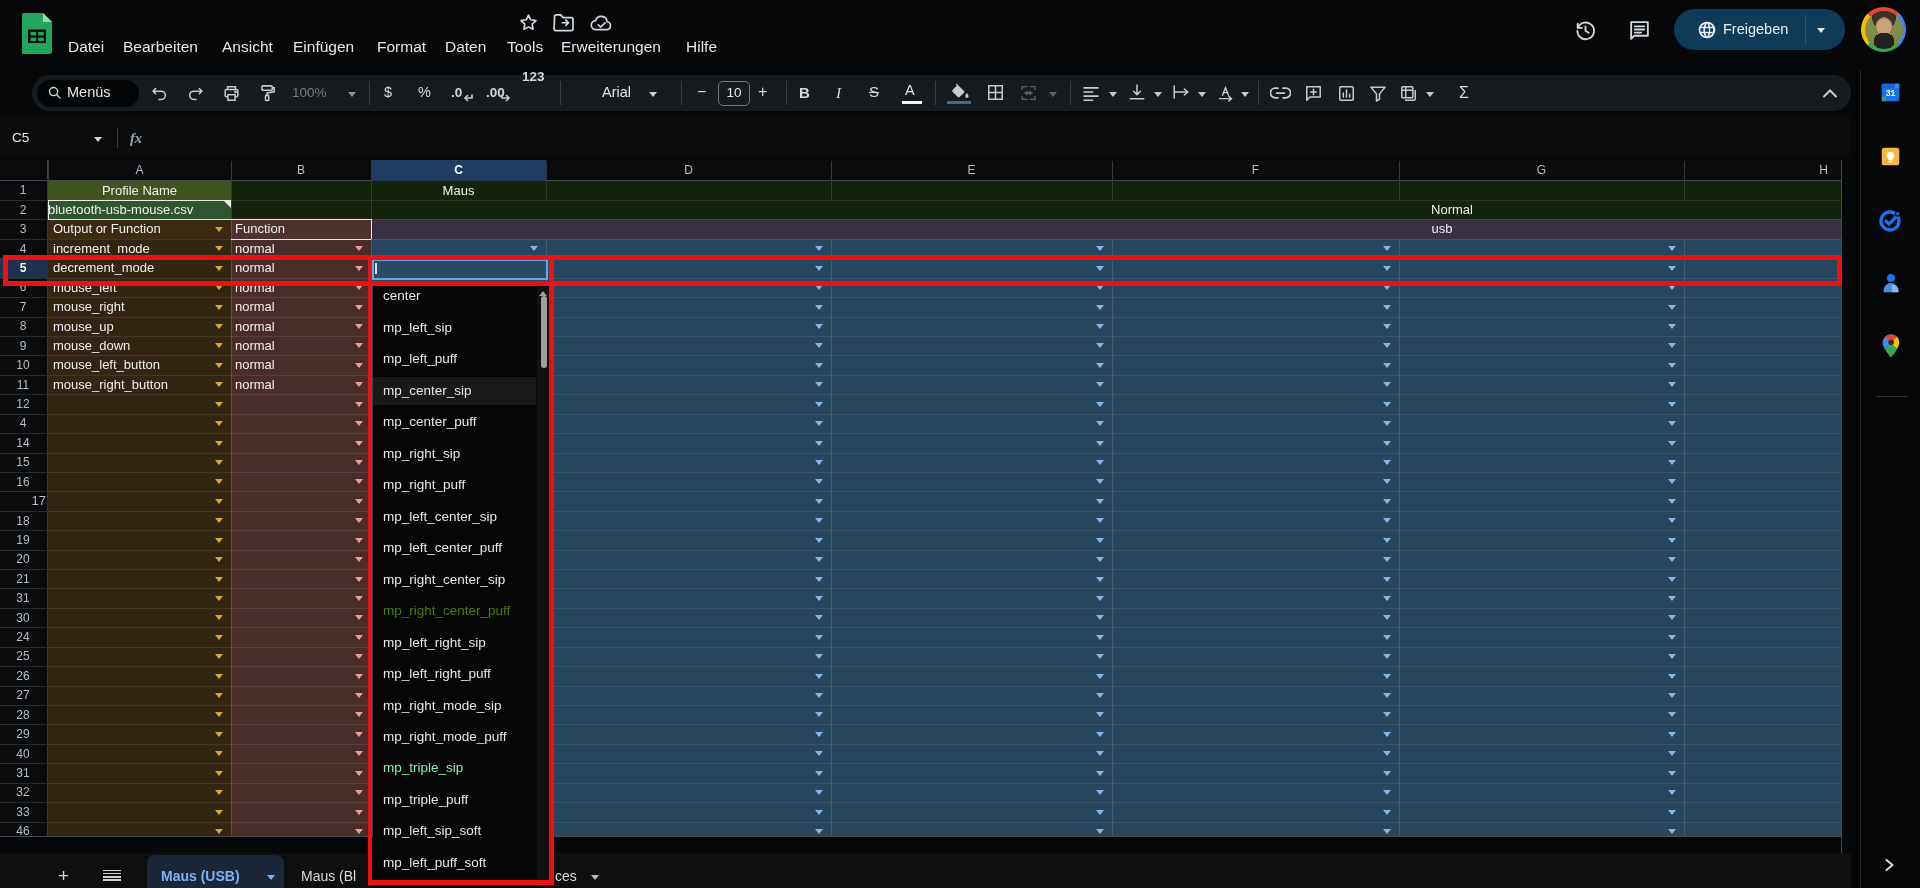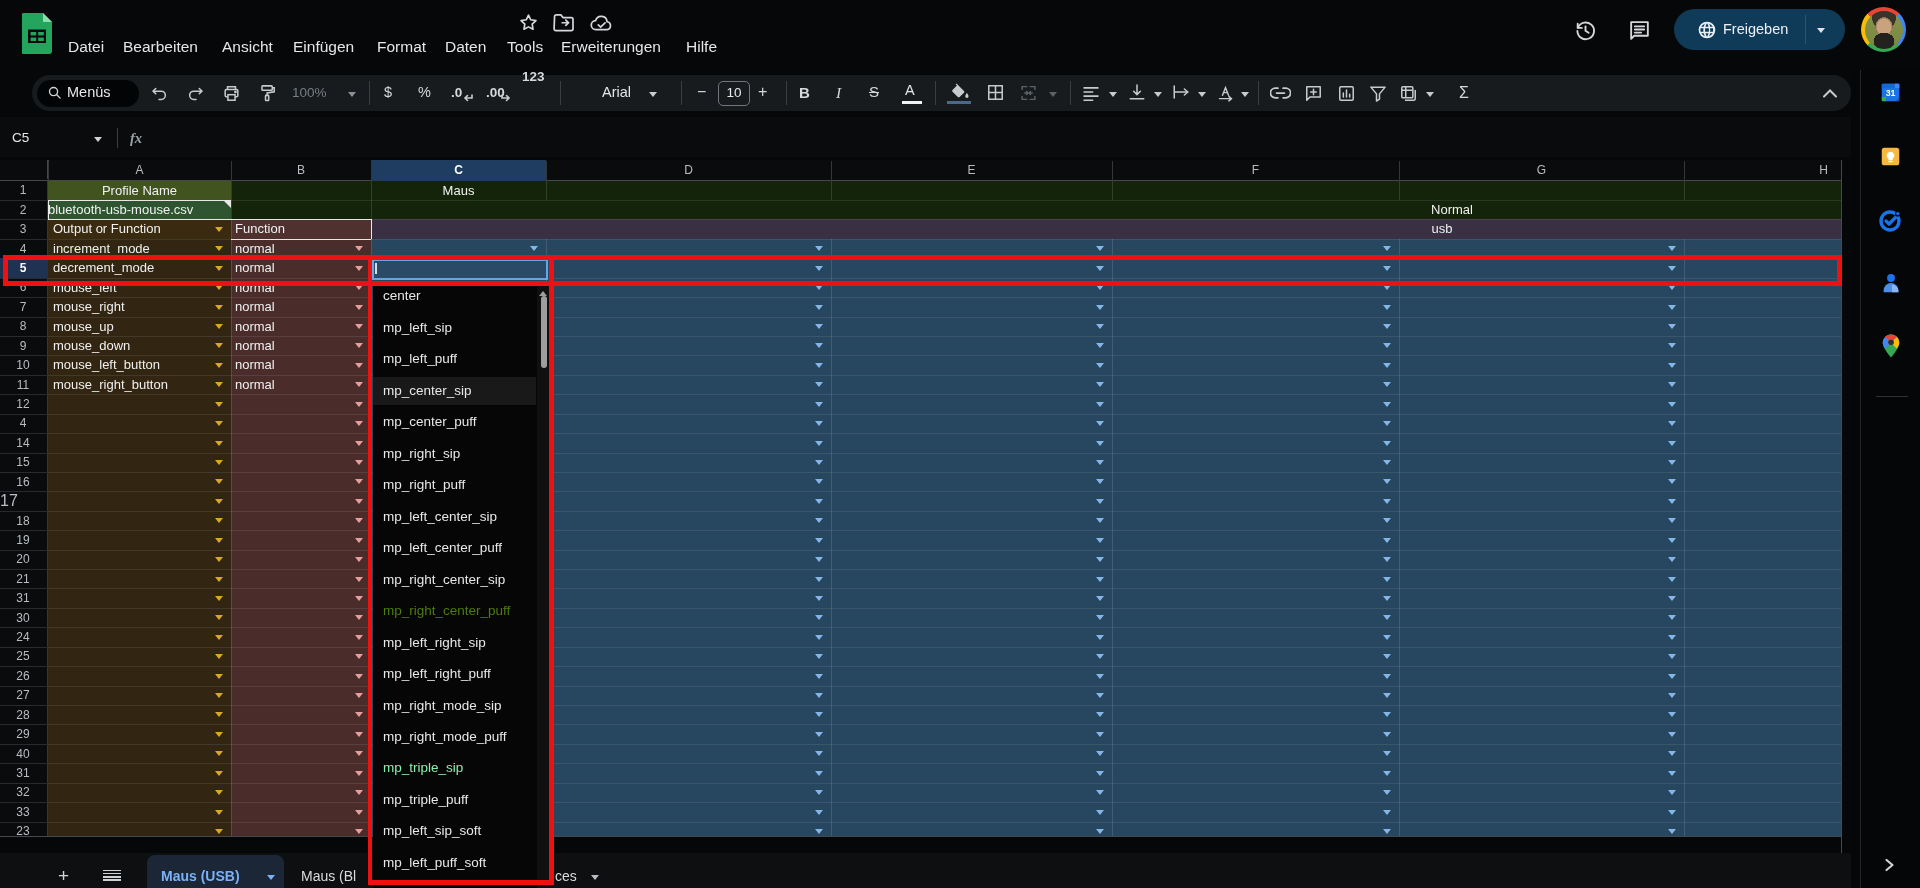--- a/index.html
+++ b/index.html
@@ -292,38 +292,38 @@
 <div style="position:absolute;left:0.0px;top:297.8px;width:46px;text-align:center;font-size:12px;line-height:18.0px;color:#b9bdc1;font-weight:400;letter-spacing:0;white-space:nowrap">7</div>
 <div style="position:absolute;left:0.0px;top:317.2px;width:46px;text-align:center;font-size:12px;line-height:18.0px;color:#b9bdc1;font-weight:400;letter-spacing:0;white-space:nowrap">8</div>
 <div style="position:absolute;left:0.0px;top:336.7px;width:46px;text-align:center;font-size:12px;line-height:18.0px;color:#b9bdc1;font-weight:400;letter-spacing:0;white-space:nowrap">9</div>
 <div style="position:absolute;left:0.0px;top:356.1px;width:46px;text-align:center;font-size:12px;line-height:18.0px;color:#b9bdc1;font-weight:400;letter-spacing:0;white-space:nowrap">10</div>
 <div style="position:absolute;left:0.0px;top:375.5px;width:46px;text-align:center;font-size:12px;line-height:18.0px;color:#b9bdc1;font-weight:400;letter-spacing:0;white-space:nowrap">11</div>
 <div style="position:absolute;left:0.0px;top:394.9px;width:46px;text-align:center;font-size:12px;line-height:18.0px;color:#b9bdc1;font-weight:400;letter-spacing:0;white-space:nowrap">12</div>
 <div style="position:absolute;left:0.0px;top:414.4px;width:46px;text-align:center;font-size:12px;line-height:18.0px;color:#b9bdc1;font-weight:400;letter-spacing:0;white-space:nowrap">4</div>
 <div style="position:absolute;left:0.0px;top:433.8px;width:46px;text-align:center;font-size:12px;line-height:18.0px;color:#b9bdc1;font-weight:400;letter-spacing:0;white-space:nowrap">14</div>
 <div style="position:absolute;left:0.0px;top:453.2px;width:46px;text-align:center;font-size:12px;line-height:18.0px;color:#b9bdc1;font-weight:400;letter-spacing:0;white-space:nowrap">15</div>
 <div style="position:absolute;left:0.0px;top:472.6px;width:46px;text-align:center;font-size:12px;line-height:18.0px;color:#b9bdc1;font-weight:400;letter-spacing:0;white-space:nowrap">16</div>
-<div style="position:absolute;left:0.0px;top:492.0px;width:46px;text-align:left;font-size:16px;line-height:18.0px;color:#b9bdc1;font-weight:400;letter-spacing:0;white-space:nowrap">17</div>
+<div style="position:absolute;left:0.0px;top:492.0px;width:46px;text-align:right;font-size:13px;line-height:18.0px;color:#b9bdc1;font-weight:400;letter-spacing:0;white-space:nowrap">17</div>
 <div style="position:absolute;left:0.0px;top:511.5px;width:46px;text-align:center;font-size:12px;line-height:18.0px;color:#b9bdc1;font-weight:400;letter-spacing:0;white-space:nowrap">18</div>
 <div style="position:absolute;left:0.0px;top:530.9px;width:46px;text-align:center;font-size:12px;line-height:18.0px;color:#b9bdc1;font-weight:400;letter-spacing:0;white-space:nowrap">19</div>
 <div style="position:absolute;left:0.0px;top:550.3px;width:46px;text-align:center;font-size:12px;line-height:18.0px;color:#b9bdc1;font-weight:400;letter-spacing:0;white-space:nowrap">20</div>
 <div style="position:absolute;left:0.0px;top:569.7px;width:46px;text-align:center;font-size:12px;line-height:18.0px;color:#b9bdc1;font-weight:400;letter-spacing:0;white-space:nowrap">21</div>
 <div style="position:absolute;left:0.0px;top:589.1px;width:46px;text-align:center;font-size:12px;line-height:18.0px;color:#b9bdc1;font-weight:400;letter-spacing:0;white-space:nowrap">31</div>
 <div style="position:absolute;left:0.0px;top:608.5px;width:46px;text-align:center;font-size:12px;line-height:18.0px;color:#b9bdc1;font-weight:400;letter-spacing:0;white-space:nowrap">30</div>
 <div style="position:absolute;left:0.0px;top:628.0px;width:46px;text-align:center;font-size:12px;line-height:18.0px;color:#b9bdc1;font-weight:400;letter-spacing:0;white-space:nowrap">24</div>
 <div style="position:absolute;left:0.0px;top:647.4px;width:46px;text-align:center;font-size:12px;line-height:18.0px;color:#b9bdc1;font-weight:400;letter-spacing:0;white-space:nowrap">25</div>
 <div style="position:absolute;left:0.0px;top:666.8px;width:46px;text-align:center;font-size:12px;line-height:18.0px;color:#b9bdc1;font-weight:400;letter-spacing:0;white-space:nowrap">26</div>
 <div style="position:absolute;left:0.0px;top:686.2px;width:46px;text-align:center;font-size:12px;line-height:18.0px;color:#b9bdc1;font-weight:400;letter-spacing:0;white-space:nowrap">27</div>
 <div style="position:absolute;left:0.0px;top:705.7px;width:46px;text-align:center;font-size:12px;line-height:18.0px;color:#b9bdc1;font-weight:400;letter-spacing:0;white-space:nowrap">28</div>
 <div style="position:absolute;left:0.0px;top:725.1px;width:46px;text-align:center;font-size:12px;line-height:18.0px;color:#b9bdc1;font-weight:400;letter-spacing:0;white-space:nowrap">29</div>
 <div style="position:absolute;left:0.0px;top:744.5px;width:46px;text-align:center;font-size:12px;line-height:18.0px;color:#b9bdc1;font-weight:400;letter-spacing:0;white-space:nowrap">40</div>
 <div style="position:absolute;left:0.0px;top:763.9px;width:46px;text-align:center;font-size:12px;line-height:18.0px;color:#b9bdc1;font-weight:400;letter-spacing:0;white-space:nowrap">31</div>
 <div style="position:absolute;left:0.0px;top:783.3px;width:46px;text-align:center;font-size:12px;line-height:18.0px;color:#b9bdc1;font-weight:400;letter-spacing:0;white-space:nowrap">32</div>
 <div style="position:absolute;left:0.0px;top:802.8px;width:46px;text-align:center;font-size:12px;line-height:18.0px;color:#b9bdc1;font-weight:400;letter-spacing:0;white-space:nowrap">33</div>
-<div style="position:absolute;left:0.0px;top:822.2px;width:46px;text-align:center;font-size:12px;line-height:18.0px;color:#b9bdc1;font-weight:400;letter-spacing:0;white-space:nowrap">23</div>
+<div style="position:absolute;left:0.0px;top:822.2px;width:46px;text-align:center;font-size:12px;line-height:18.0px;color:#b9bdc1;font-weight:400;letter-spacing:0;white-space:nowrap">46</div>
 <div style="position:absolute;left:48.0px;top:180.6px;width:183px;text-align:center;font-size:13px;line-height:19.5px;color:#f0f0f0;font-weight:400;letter-spacing:0;white-space:nowrap">Profile Name</div>
 <div style="position:absolute;left:371.0px;top:180.6px;width:175px;text-align:center;font-size:13px;line-height:19.5px;color:#f0f0f0;font-weight:400;letter-spacing:0;white-space:nowrap">Maus</div>
 <div style="position:absolute;left:48.0px;top:200.0px;width:183px;text-align:left;font-size:13px;line-height:19.5px;color:#f0f0f0;font-weight:400;letter-spacing:0;white-space:nowrap">bluetooth-usb-mouse.csv</div>
 <div style="position:absolute;left:1392.0px;top:200.0px;width:120px;text-align:center;font-size:13px;line-height:19.5px;color:#f0f0f0;font-weight:400;letter-spacing:0;white-space:nowrap">Normal</div>
 <div style="position:absolute;left:1382.0px;top:219.4px;width:120px;text-align:center;font-size:13px;line-height:19.5px;color:#f0f0f0;font-weight:400;letter-spacing:0;white-space:nowrap">usb</div>
 <div style="position:absolute;left:53.0px;top:219.4px;font-size:13px;line-height:19.5px;color:#f0f0f0;font-weight:400;letter-spacing:0;white-space:nowrap">Output or Function</div>
 <div style="position:absolute;left:235.0px;top:219.4px;font-size:13px;line-height:19.5px;color:#f0f0f0;font-weight:400;letter-spacing:0;white-space:nowrap">Function</div>
 <div style="position:absolute;left:53.0px;top:238.8px;font-size:13px;line-height:19.5px;color:#f0f0f0;font-weight:400;letter-spacing:0;white-space:nowrap">increment_mode</div>
 <div style="position:absolute;left:235.0px;top:238.8px;font-size:13px;line-height:19.5px;color:#f0f0f0;font-weight:400;letter-spacing:0;white-space:nowrap">normal</div>
 <div style="position:absolute;left:53.0px;top:258.2px;font-size:13px;line-height:19.5px;color:#f0f0f0;font-weight:400;letter-spacing:0;white-space:nowrap">decrement_mode</div>

